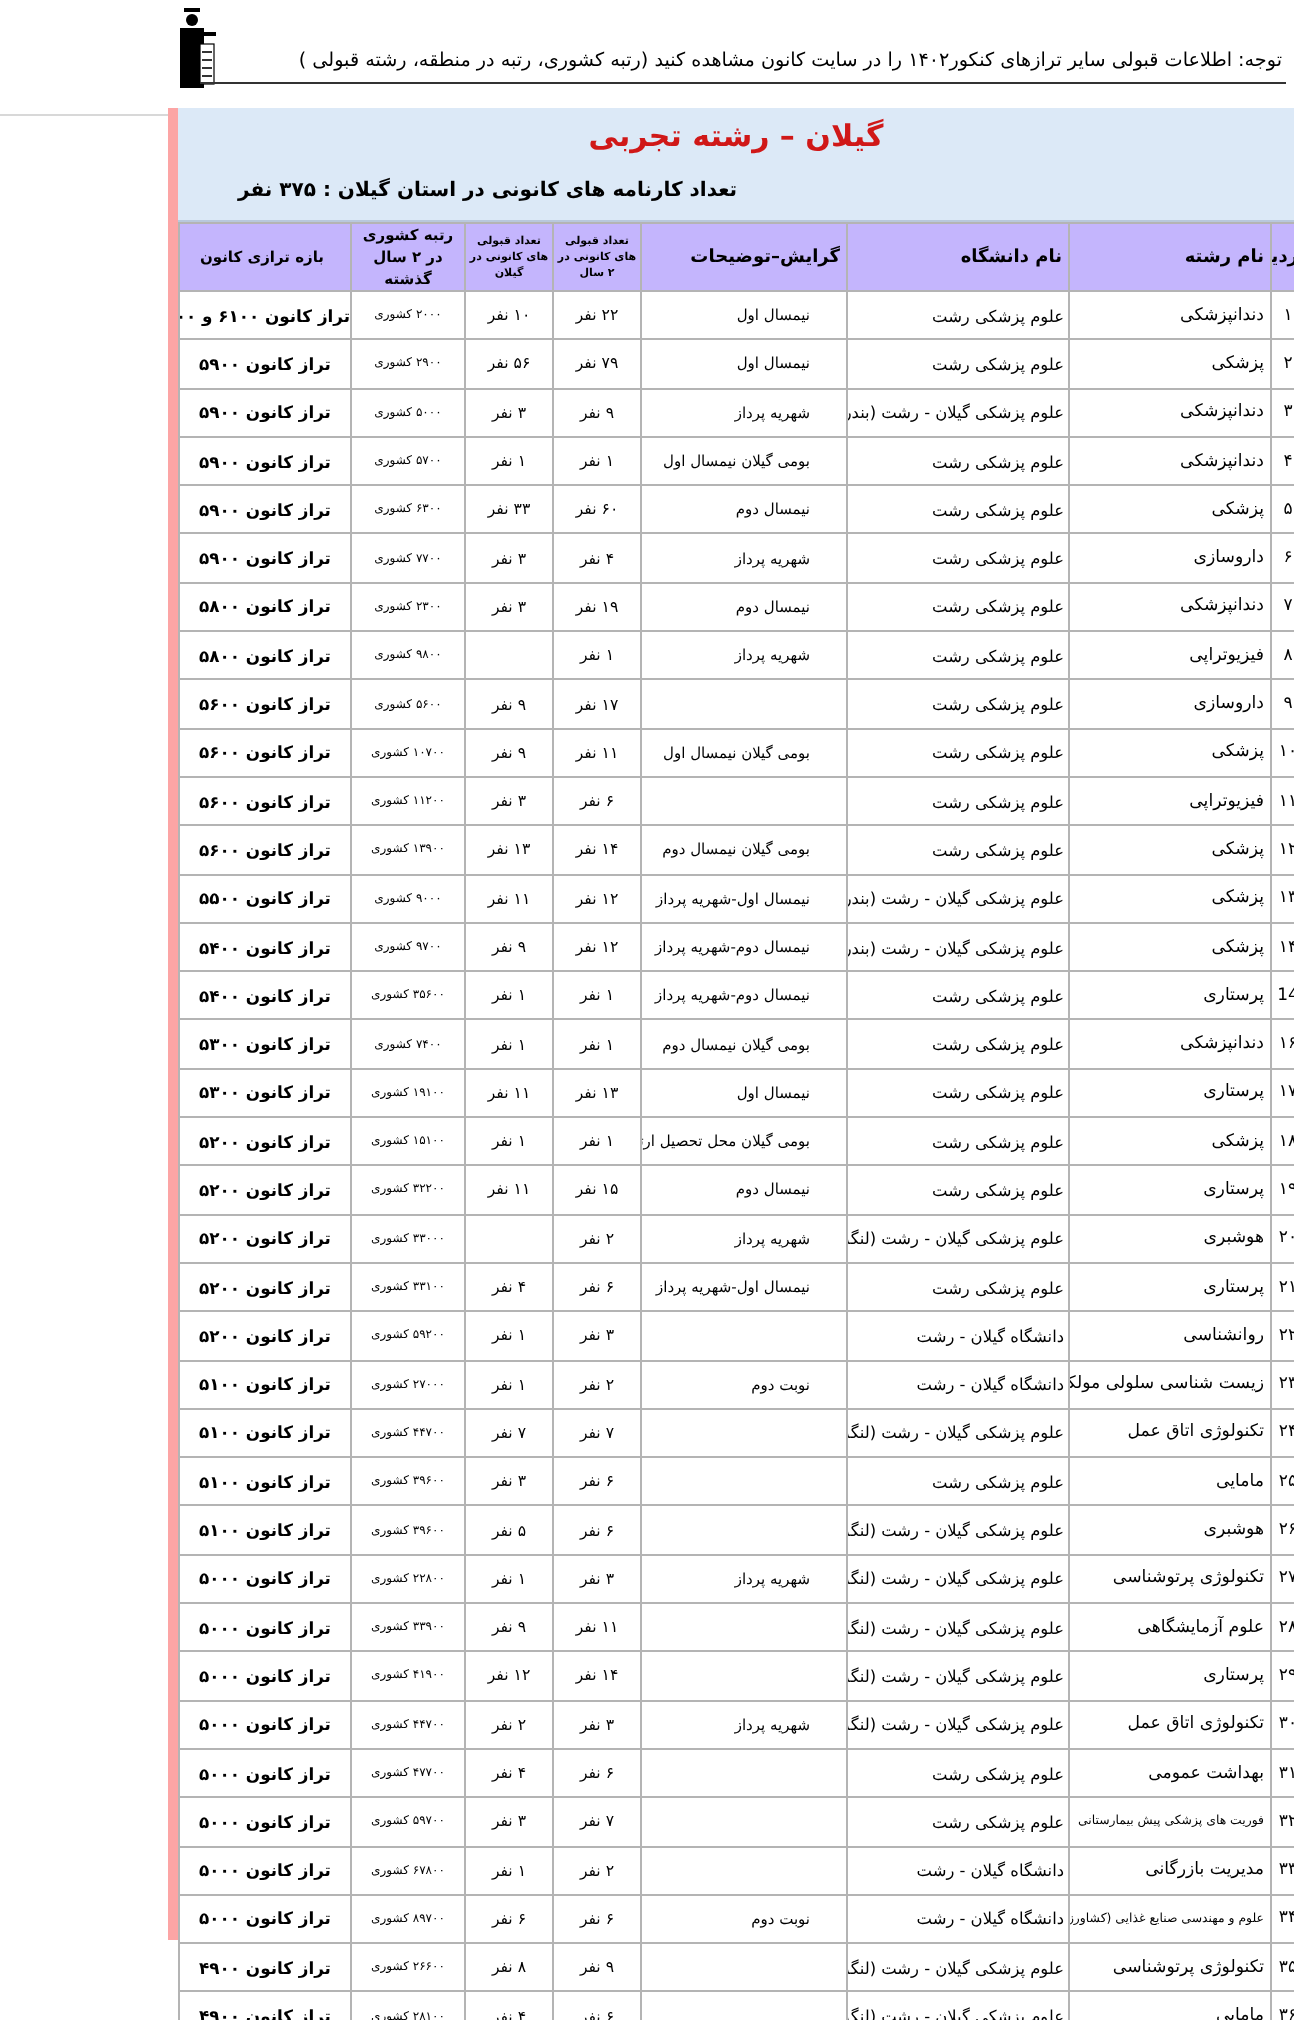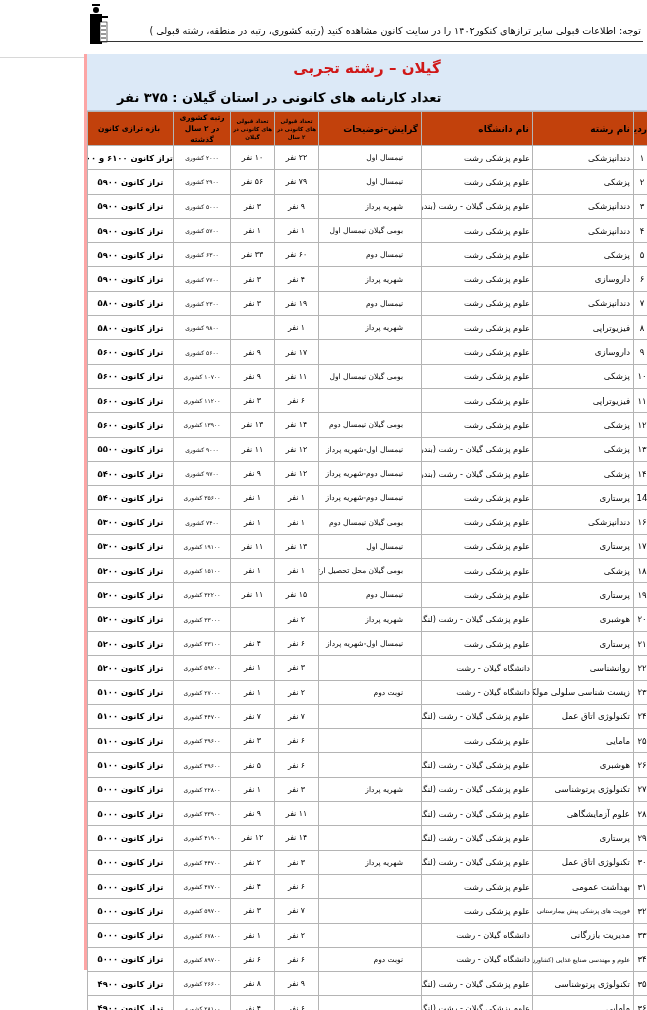--- a/index.html
+++ b/index.html
@@ -18,44 +18,44 @@
     }
     .notice-line {
       position: absolute; left: 100px; right: 4px; top: 41px; height: 1px; background: #333;
     }
     .left-rule {
       position: absolute; left: 0; top: 57px; width: 84px; height: 1px; background: #d8d8d8;
     }
 
     .sheet {
       position: absolute; left: 84px; top: 54px; width: 563px; height: 916px;
-      border-left: 3px solid #fca5a5;
+      border-left: 5px solid #fca5a5;
     }
     .banner {
       background: #dce9f7; height: 57px; position: relative; direction: rtl;
       border-bottom: 1px solid #b8c8dc;
     }
     .banner-title {
       position: absolute; left: 0; right: 0; top: 5px; text-align: center;
       color: #d01818; font-weight: bold; font-size: 15px;
     }
     .banner-stat {
-      position: absolute; top: 36px; font-weight: bold; font-size: 13px; white-space: nowrap;
+      position: absolute; top: 36px; font-weight: bold; font-size: 10px; white-space: nowrap;
     }
     .stat-right { right: 14px; }
     .stat-left { left: 30px; }
 
     table {
       border-collapse: collapse; direction: rtl; width: 563px; table-layout: fixed;
     }
     th, td {
       border: 1px solid #b4b4b4; overflow: hidden; white-space: nowrap;
     }
     th {
-      background: #c2410c; height: 31px; font-weight: bold; font-size: 9px;
+      background: #c4b5fd; height: 31px; font-weight: bold; font-size: 9px;
       text-align: right; padding-right: 3px;
     }
     th.small { font-size: 5.5px; text-align: center; padding: 0 1px; line-height: 8px; white-space: normal; }
     th.mid { font-size: 7.5px; text-align: center; padding: 0 2px; line-height: 11px; white-space: normal; }
     th.range { font-size: 7.5px; text-align: center; }
     td {
       height: 24.3px; font-size: 8px; text-align: center;
     }
     td.idx { font-size: 8.5px; }
     td.major { text-align: right; padding-right: 3px; font-size: 8.6px; }

